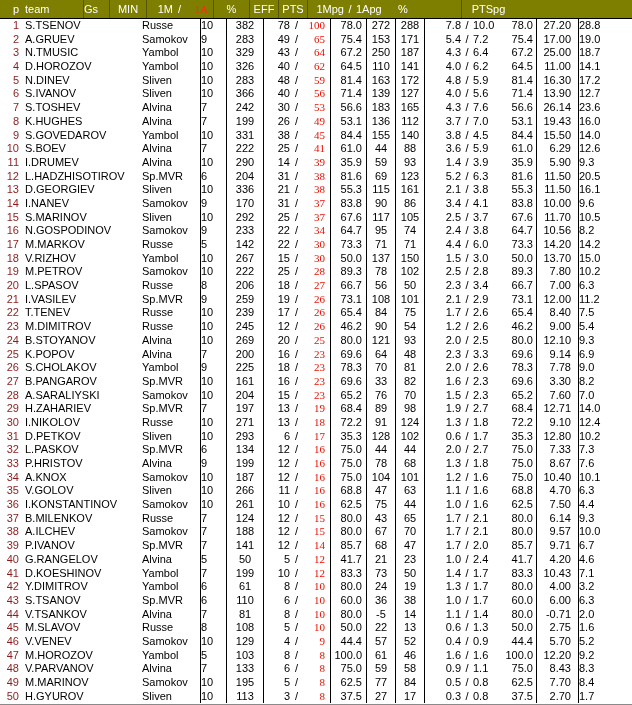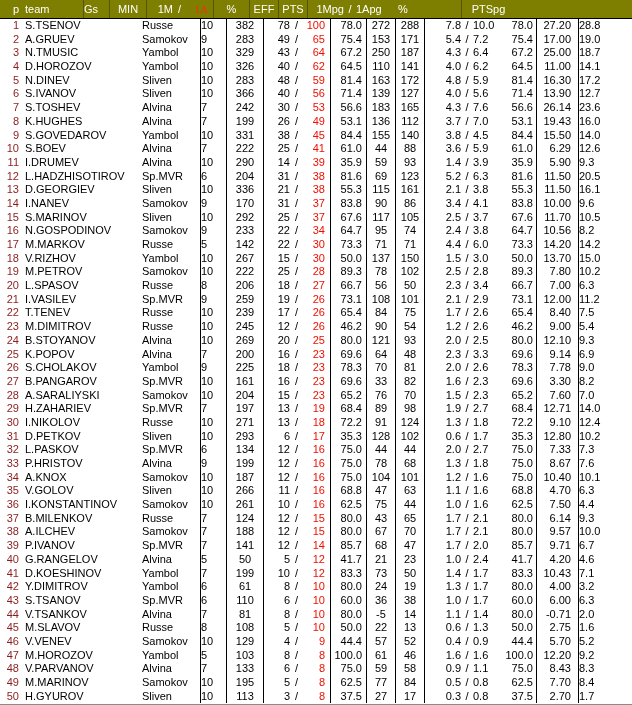--- a/index.html
+++ b/index.html
@@ -48,21 +48,21 @@
   .c-mapg   { width:80px;  display:flex;      border-left:1px solid #000; }
   .c-mpg    { width:36px;  text-align:right; }
   .c-sl2    { width:12px;  text-align:center; }
   .c-apg    { width:31px;  text-align:left;  padding-right:3px; }
   .c-pct2   { width:32px;  text-align:right;  padding-right:3px; }
   .c-effpg  { width:42px;  text-align:right;  padding-right:7px;  border-left:1px solid #000; }
   .c-ptspg  { width:54px;   padding-right:16px; border-left:1px solid #000; }
 
   
   .row.data .c-rank { color:#8b1d1d; }
-  .row.data .c-a    { color:#ee0f00; }
+  .row.data .c-a    { color:#ee0f00;font-family:Liberation Serif, serif; }
 
   
   .row.header .c-gs, .row.header .c-min, .row.header .c-ma,
   .row.header .c-pct, .row.header .c-eff, .row.header .c-pts,
   .row.header .c-mapg, .row.header .c-effpg, .row.header .c-ptspg {
     border-left-color:#55550a;
   }
   .row.header .c-pct  { text-align:center; padding-right:0; }
   .row.header .c-pct2 { text-align:center; padding-right:0; }
   .row.header .c-effpg { text-align:left; padding-right:0;margin-top:36px; }

